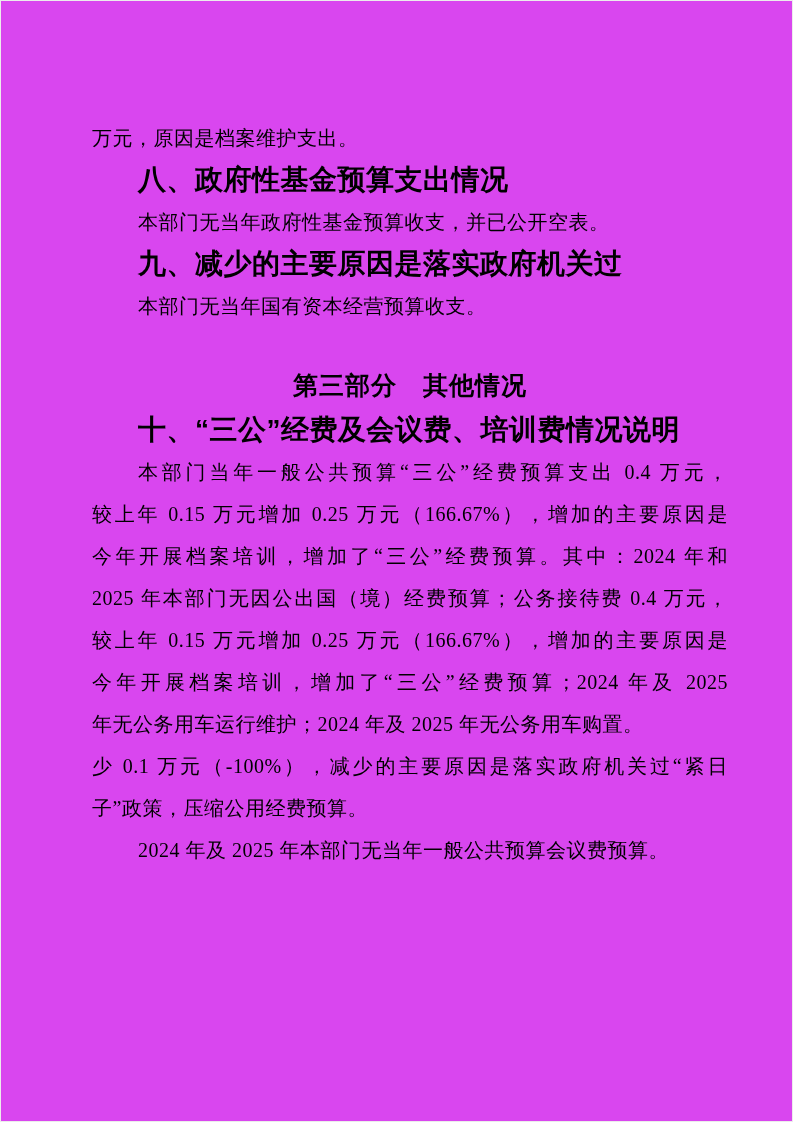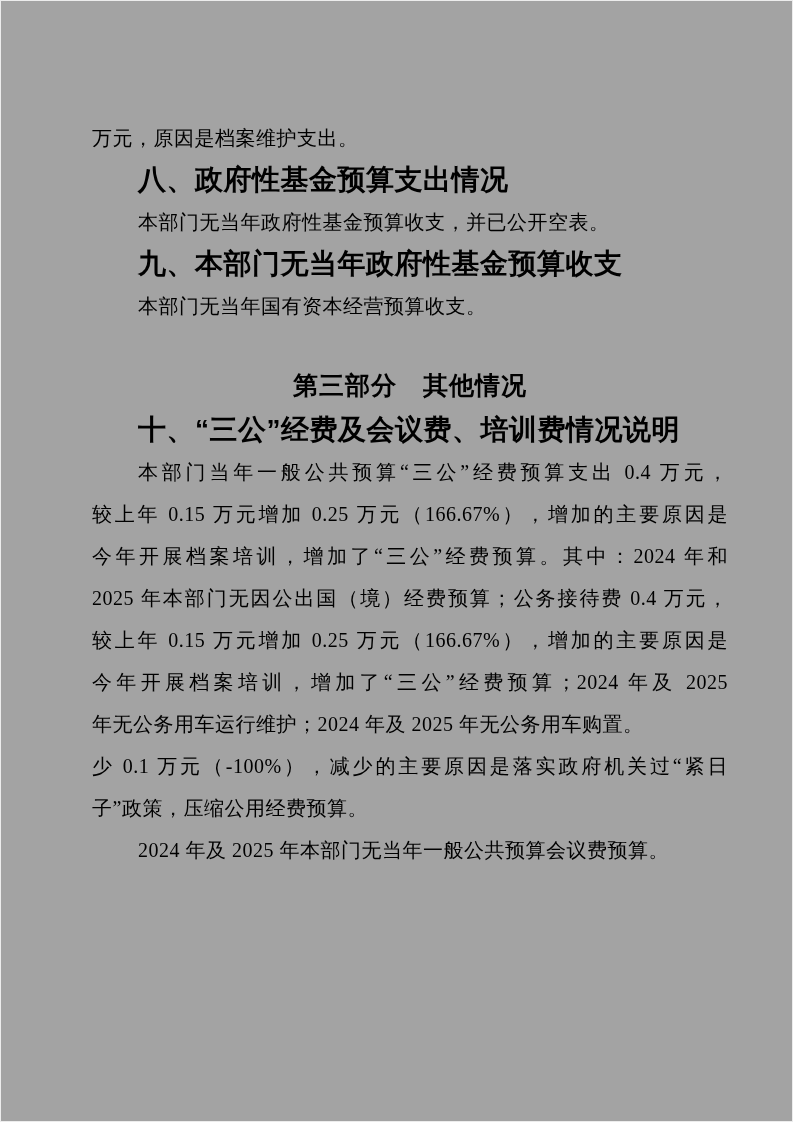--- a/index.html
+++ b/index.html
@@ -10,21 +10,21 @@
   body {
     width: 793px;
     height: 1122px;
     overflow: hidden;
   }
   .page {
     position: relative;
     width: 793px;
     height: 1122px;
     box-sizing: border-box;
-    background: #a3a3a3;
+    background: #d946ef;
     box-shadow: inset 0 0 0 1px #ececec;
     padding: 117px 65px 0 92px;
   }
   .line {
     line-height: 42px;
     font-size: 20px;
     color: #000000;
     font-family: "Liberation Serif", "DejaVu Serif", serif;
     letter-spacing: 0.5px;
   }
@@ -52,21 +52,21 @@
     height: 40px;
   }
 </style>
 </head>
 <body>
 
 <div class="page">
   <div class="line">万元，原因是档案维护支出。</div>
   <div class="line heading indent">八、政府性基金预算支出情况</div>
   <div class="line indent">本部门无当年政府性基金预算收支，并已公开空表。</div>
-  <div class="line heading indent">九、本部门无当年政府性基金预算收支</div>
+  <div class="line heading indent">九、减少的主要原因是落实政府机关过</div>
   <div class="line indent">本部门无当年国有资本经营预算收支。</div>
   <div class="spacer"></div>
   <div class="line part-title">第三部分　其他情况</div>
   <div class="line heading indent">十、“三公”经费及会议费、培训费情况说明</div>
   <div class="line indent justify">本部门当年一般公共预算“三公”经费预算支出 0.4 万元，</div>
   <div class="line justify">较上年 0.15 万元增加 0.25 万元（166.67%），增加的主要原因是</div>
   <div class="line justify">今年开展档案培训，增加了“三公”经费预算。其中：2024 年和</div>
   <div class="line justify">2025 年本部门无因公出国（境）经费预算；公务接待费 0.4 万元，</div>
   <div class="line justify">较上年 0.15 万元增加 0.25 万元（166.67%），增加的主要原因是</div>
   <div class="line justify">今年开展档案培训，增加了“三公”经费预算；2024 年及 2025</div>

